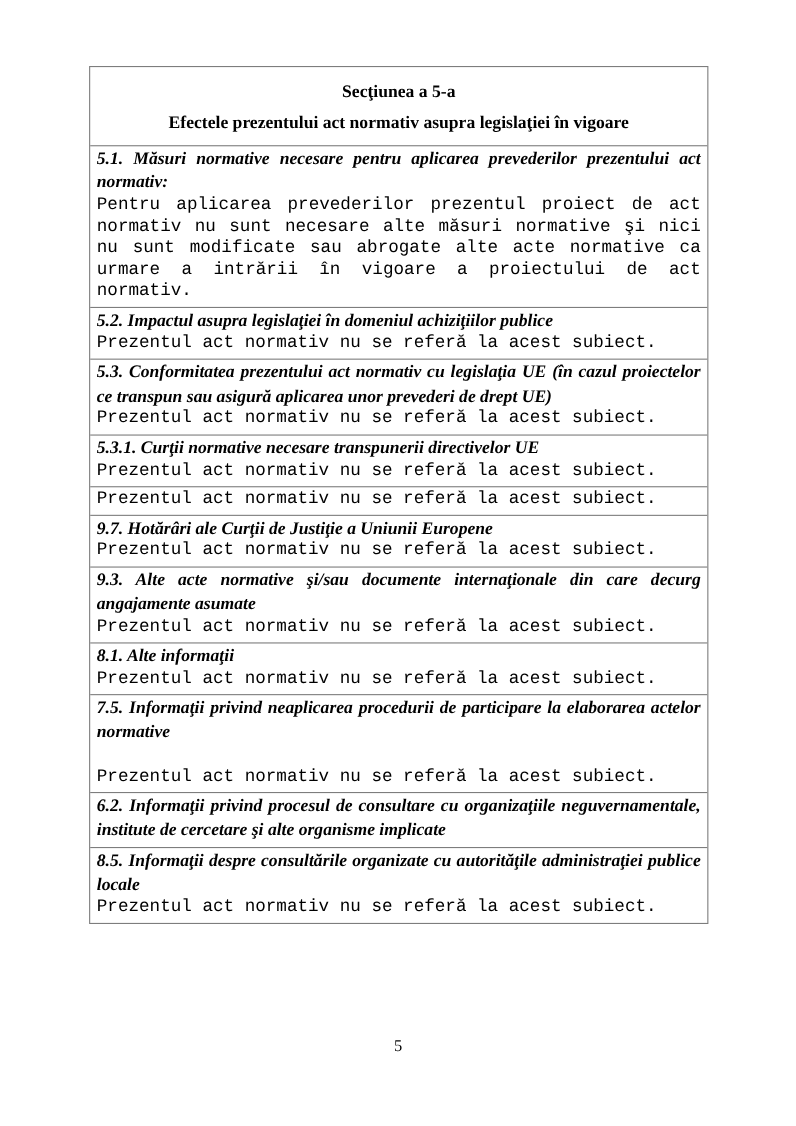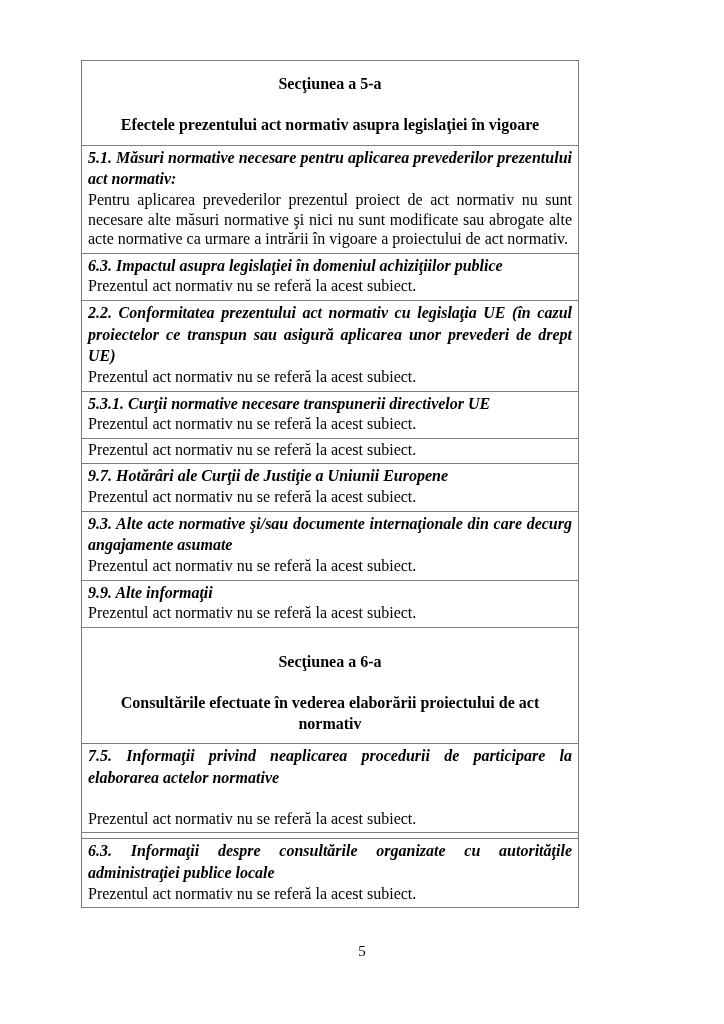--- a/index.html
+++ b/index.html
@@ -18,21 +18,21 @@
   .page {
     position: relative;
     width: 724px;
     height: 1024px;
     background: #ffffff;
   }
   .doc-table {
     position: absolute;
     left: 81px;
     top: 60px;
-    width: 498px;
+    width: 563px;
     box-sizing: border-box;
     border: 1.5px solid #7d7d7d;
   }
   .row {
     padding: 1px 6px 4px 6px;
     box-sizing: border-box;
   }
   .row + .row {
     border-top: 1.2px solid #7d7d7d;
   }
@@ -42,32 +42,33 @@
   }
   .heading {
     font-weight: bold;
     line-height: 1.36;
     text-align: justify;
     font-style: italic;
   }
   .body-text {
     line-height: 1.22;
     text-align: justify;
+    font-family: Liberation Mono, monospace;
   }
   .section-row {
     text-align: center;
     padding: 13px 6px 9px 6px;
   }
   .section-row p {
     text-align: center;
     font-weight: bold;
     line-height: 1.3;
   }
   .section-row .sec-line2 {
-    margin-top: 20px;
+    margin-top: 7px;
   }
   .row-6-1 .body-text {
     margin-top: 20px;
   }
   .page-footer {
     position: absolute;
     left: 0;
     top: 942px;
     width: 724px;
     text-align: center;
@@ -87,26 +88,26 @@
       <p class="sec-line1">Secţiunea a 5-a</p>
       <p class="sec-line2">Efectele prezentului act normativ asupra legislaţiei în vigoare</p>
     </div>
 
     <div class="row row-5-1">
       <p class="heading">5.1. Măsuri normative necesare pentru aplicarea prevederilor prezentului act normativ:</p>
       <p class="body-text">Pentru aplicarea prevederilor prezentul proiect de act normativ nu sunt necesare alte măsuri normative şi nici nu sunt modificate sau abrogate alte acte normative ca urmare a intrării în vigoare a proiectului de act normativ.</p>
     </div>
 
     <div class="row row-5-2">
-      <p class="heading">6.3. Impactul asupra legislaţiei în domeniul achiziţiilor publice</p>
+      <p class="heading">5.2. Impactul asupra legislaţiei în domeniul achiziţiilor publice</p>
       <p class="body-text">Prezentul act normativ nu se referă la acest subiect.</p>
     </div>
 
     <div class="row row-5-3">
-      <p class="heading">2.2. Conformitatea prezentului act normativ cu legislaţia UE (în cazul proiectelor ce transpun sau asigură aplicarea unor prevederi de drept UE)</p>
+      <p class="heading">5.3. Conformitatea prezentului act normativ cu legislaţia UE (în cazul proiectelor ce transpun sau asigură aplicarea unor prevederi de drept UE)</p>
       <p class="body-text">Prezentul act normativ nu se referă la acest subiect.</p>
     </div>
 
     <div class="row row-5-3-1">
       <p class="heading">5.3.1. Curţii normative necesare transpunerii directivelor UE</p>
       <p class="body-text">Prezentul act normativ nu se referă la acest subiect.</p>
     </div>
 
     <div class="row row-5-3-2">
       <p class="body-text">Prezentul act normativ nu se referă la acest subiect.</p>
@@ -116,39 +117,36 @@
       <p class="heading">9.7. Hotărâri ale Curţii de Justiţie a Uniunii Europene</p>
       <p class="body-text">Prezentul act normativ nu se referă la acest subiect.</p>
     </div>
 
     <div class="row row-5-5">
       <p class="heading">9.3. Alte acte normative şi/sau documente internaţionale din care decurg angajamente asumate</p>
       <p class="body-text">Prezentul act normativ nu se referă la acest subiect.</p>
     </div>
 
     <div class="row row-5-6">
-      <p class="heading">9.9. Alte informaţii</p>
+      <p class="heading">8.1. Alte informaţii</p>
       <p class="body-text">Prezentul act normativ nu se referă la acest subiect.</p>
     </div>
 
-    <div class="row section-row" style="padding-top:24px;">
-      <p class="sec-line1">Secţiunea a 6-a</p>
-      <p class="sec-line2">Consultările efectuate în vederea elaborării proiectului de act normativ</p>
-    </div>
 
     <div class="row row-6-1">
       <p class="heading">7.5. Informaţii privind neaplicarea procedurii de participare la elaborarea actelor normative</p>
       <p class="body-text">Prezentul act normativ nu se referă la acest subiect.</p>
     </div>
 
     <div class="row row-6-2">
+      <p class="heading">6.2. Informaţii privind procesul de consultare cu organizaţiile neguvernamentale, institute de cercetare şi alte organisme implicate</p>
     </div>
 
     <div class="row row-6-3">
-      <p class="heading">6.3. Informaţii despre consultările organizate cu autorităţile administraţiei publice locale</p>
+      <p class="heading">8.5. Informaţii despre consultările organizate cu autorităţile administraţiei publice locale</p>
       <p class="body-text">Prezentul act normativ nu se referă la acest subiect.</p>
     </div>
 
   </div>
 
   <div class="page-footer">
     <span>5</span>
   </div>
 
 </div>

